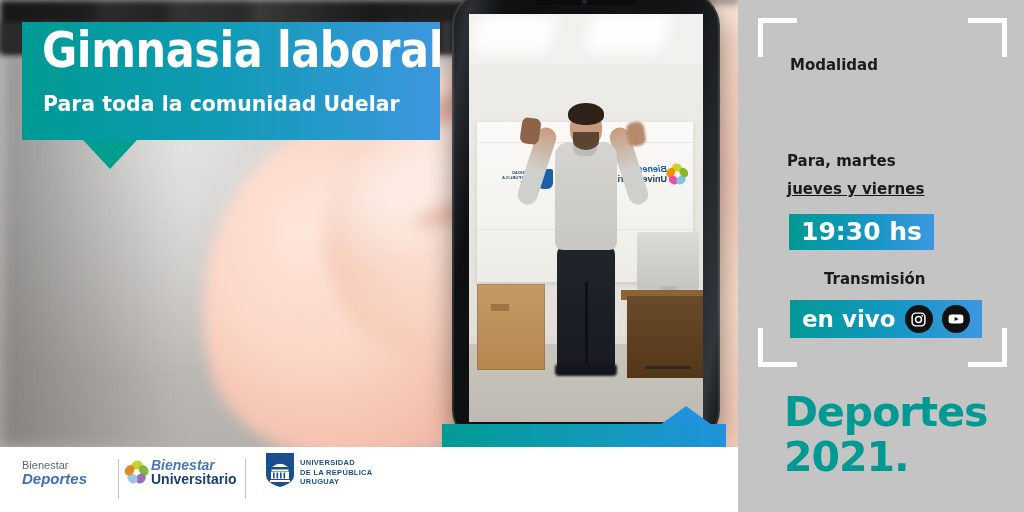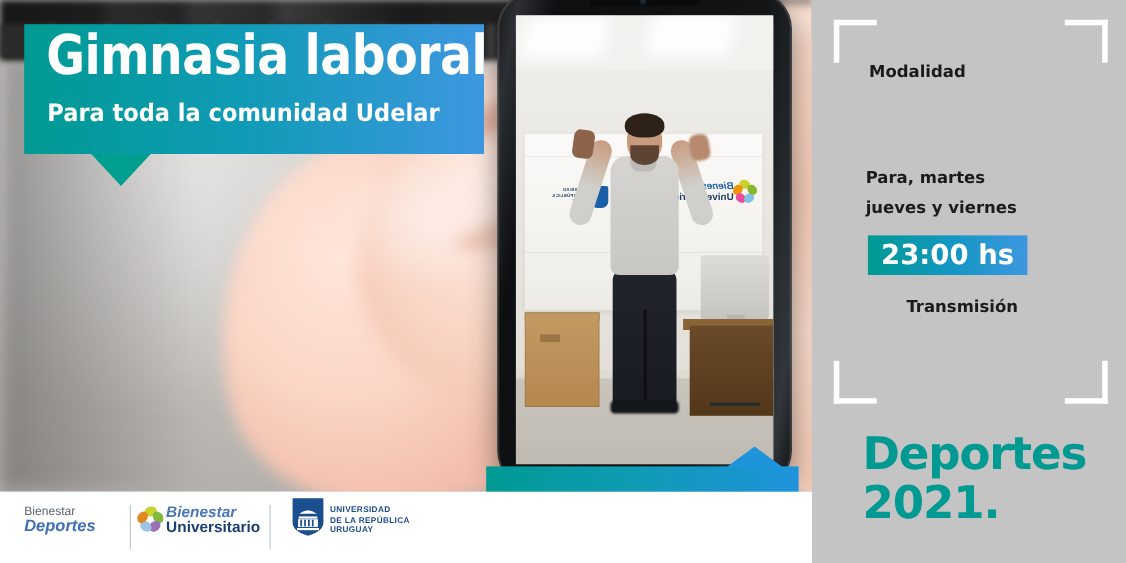--- a/index.html
+++ b/index.html
@@ -155,21 +155,21 @@
   .brk-br{left:968px;top:328px;width:34px;height:34px;border-right:5px solid #fff;border-bottom:5px solid #fff;}
 
   .p-label{position:absolute;color:#1b1b1b;font-weight:bold;font-size:15px;line-height:27px;
     white-space:nowrap;font-family:"DejaVu Sans","Liberation Sans",sans-serif;}
   .hl{position:absolute;background:linear-gradient(90deg,#009a93 0%,#1596c4 55%,#3d97e0 100%);
     color:#fff;font-weight:bold;font-size:23px;line-height:31px;
     font-family:"DejaVu Sans","Liberation Sans",sans-serif;white-space:nowrap;box-sizing:border-box;}
   .lbl-mod{left:790px;top:52px;}
   .hl-virtual{left:791px;top:84px;padding:0 10px;height:32px;}
   .lbl-d1{left:787px;top:148px;}
-  .lbl-d2{left:787px;top:176px;}
+  .lbl-d2{left:787px;top:176px;text-decoration:underline;}
   .hl-hour{left:789px;top:214px;padding:0 12px;height:36px;line-height:36px;font-size:25px;}
   .lbl-trans{left:824px;top:266px;}
   .hl-live{left:790px;top:300px;height:38px;padding:0 12px;display:flex;align-items:center;gap:9px;line-height:38px;}
   .ic-circle{width:28px;height:28px;border-radius:50%;background:#111;display:flex;align-items:center;justify-content:center;flex:none;}
   .deportes{position:absolute;left:784px;top:390px;color:#009a93;font-weight:bold;
     font-size:41px;line-height:45px;letter-spacing:-1px;
     font-family:"DejaVu Sans","Liberation Sans",sans-serif;}
 
   
   .footer{position:absolute;left:0;top:447px;width:738px;height:65px;background:#fff;}
@@ -274,23 +274,39 @@
   <div class="panel"></div>
   <div class="brk brk-tl"></div>
   <div class="brk brk-tr"></div>
   <div class="brk brk-bl"></div>
   <div class="brk brk-br"></div>
 
   <div class="p-label lbl-mod">Modalidad</div>
 
   <div class="p-label lbl-d1">Para, martes</div>
   <div class="p-label lbl-d2">jueves y viernes</div>
-  <div class="hl hl-hour">23:00 hs</div>
+  <div class="hl hl-hour">19:30 hs</div>
 
   <div class="p-label lbl-trans">Transmisión</div>
+  <div class="hl hl-live">
+    <span>en vivo</span>
+    <span class="ic-circle">
+      <svg width="17" height="17" viewBox="0 0 24 24" fill="none" stroke="#fff" stroke-width="2.1">
+        <rect x="3" y="3" width="18" height="18" rx="5"></rect>
+        <circle cx="12" cy="12" r="4.2"></circle>
+        <circle cx="17.2" cy="6.8" r="1.25" fill="#fff" stroke="none"></circle>
+      </svg>
+    </span>
+    <span class="ic-circle">
+      <svg width="18" height="18" viewBox="0 0 24 24">
+        <rect x="2.2" y="6" width="19.6" height="12" rx="3.6" fill="#fff"></rect>
+        <polygon points="10.2,9.4 15.6,12 10.2,14.6" fill="#111"></polygon>
+      </svg>
+    </span>
+  </div>
 
   <div class="deportes">
     <div>Deportes</div>
     <div>2021.</div>
   </div>
 
   <div class="footer"></div>
   <div class="f-div" style="left:118px"></div>
   <div class="f-div" style="left:245px"></div>
 

